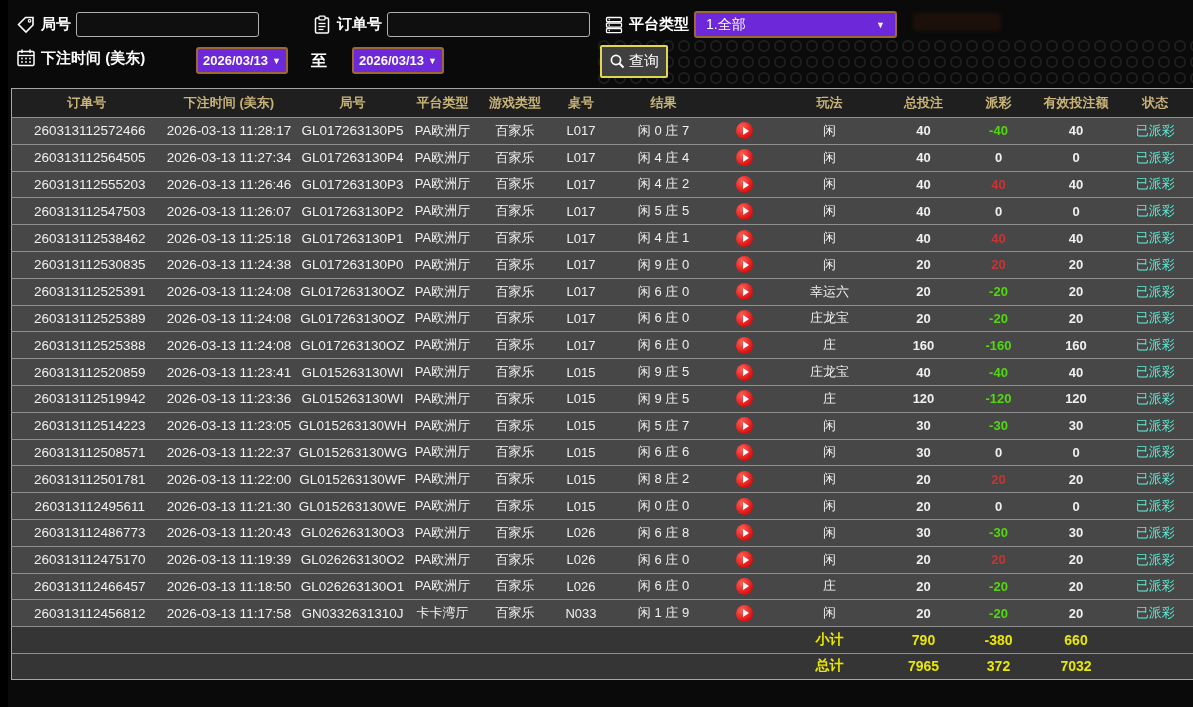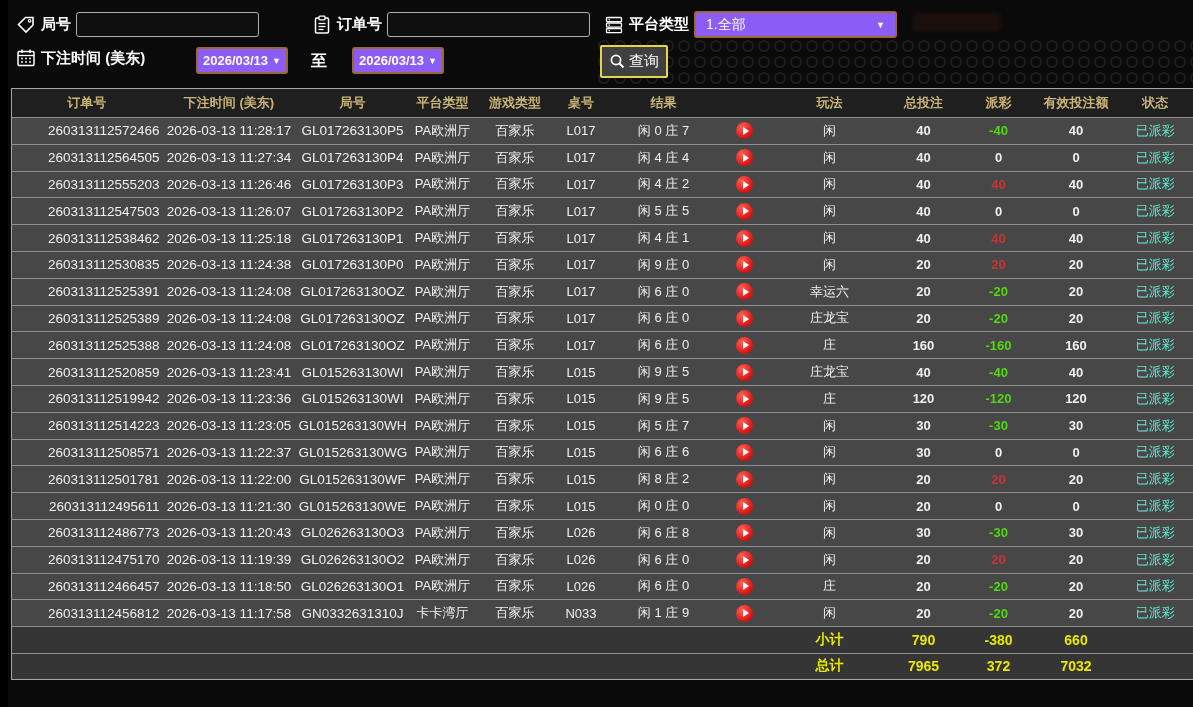--- a/index.html
+++ b/index.html
@@ -23,21 +23,21 @@
   .fgroup { position:absolute; display:flex; align-items:center; gap:5px; }
   .flabel { color:#fff; font-weight:bold; font-size:15px; white-space:nowrap; }
   .ficon { width:20px; height:20px; flex:0 0 auto; }
   .ficon svg { display:block; }
   .finput {
     background:#0f0f0f; border:1px solid #b0b0b0; border-radius:3px;
     height:25px; color:#fff; font-size:13px; padding:0 6px; outline:none;
     font-family:"Liberation Sans","DejaVu Sans",sans-serif;
   }
   .datebox, .selectbox {
-    background:#8b5cf6; border:2px solid #9c6a2e; border-radius:3px;
+    background:#6d28d9; border:2px solid #9c6a2e; border-radius:3px;
     color:#fff; display:flex; align-items:center; cursor:pointer;
   }
   .datebox { height:27px; width:92px; font-size:13px; font-weight:bold; justify-content:center; gap:4px; }
   .selectbox { height:27px; width:203px; font-size:14px; padding:0 10px; justify-content:space-between; }
   .caret { font-size:9px; color:#fff; }
   .to-label { position:absolute; left:303px; top:51px; color:#fff; font-weight:bold; font-size:16px; }
   .search-btn {
     position:absolute; left:592px; top:45px; width:68px; height:33px;
     background:#404040; border:2px solid #e0d84a; border-radius:2px;
     color:#fff; font-size:15px; display:flex; align-items:center; justify-content:center; gap:3px;
@@ -48,21 +48,21 @@
   table { border-collapse:collapse; table-layout:fixed; width:1187px; border:1px solid #a5a5a5; }
   th {
     background:#1f1f1f; color:#c8b478; font-weight:bold; font-size:13px;
     height:29px; white-space:nowrap; overflow:hidden;
   }
   td {
     background:#474747; color:#f0f0f0; font-size:13px; text-align:center;
     height:26.8px; border-top:1px solid #8f8f8f; white-space:nowrap; overflow:hidden;
     padding:0 2px;
   }
-  td.c-order { text-align:right; padding-left:8px; font-size:13.5px; }
+  td.c-order { text-align:center; padding-left:8px; font-size:13.5px; }
   td.c-time  { font-size:13.5px; }
   td.c-round { font-size:13.5px; }
   td.num { font-weight:bold; }
   td.payout.pos  { color:#c93434; }
   td.payout.neg  { color:#52d80e; }
   td.payout.zero { color:#f0f0f0; }
   td.status { color:#5eead4; }
   tr.foot td {
     background:#353535; color:#e8e800; font-weight:bold; font-size:14px; height:26.5px;
   }

